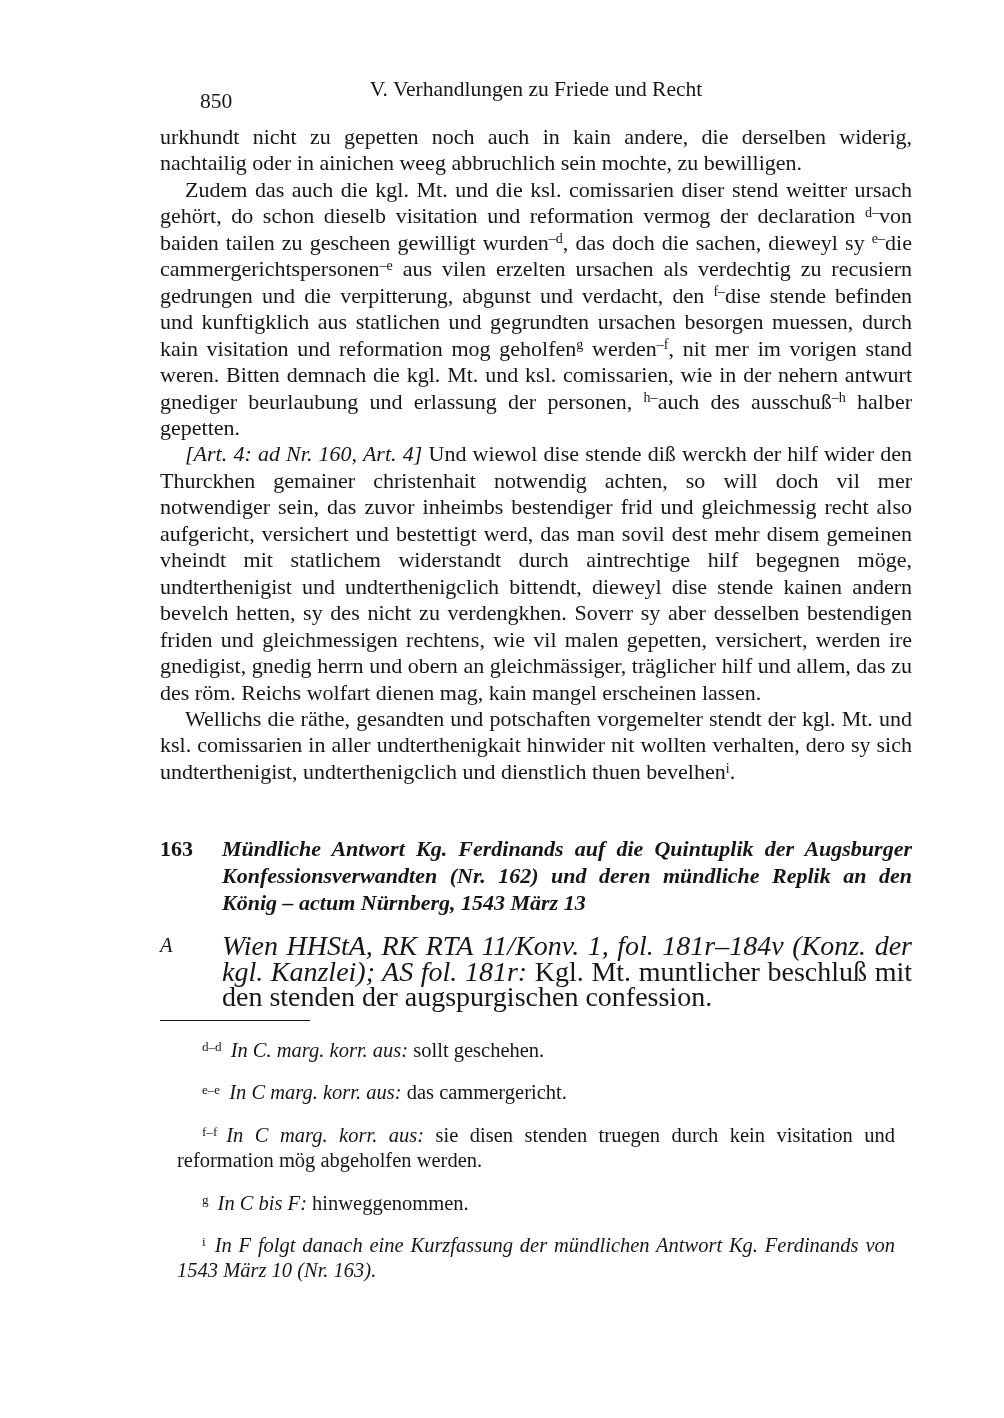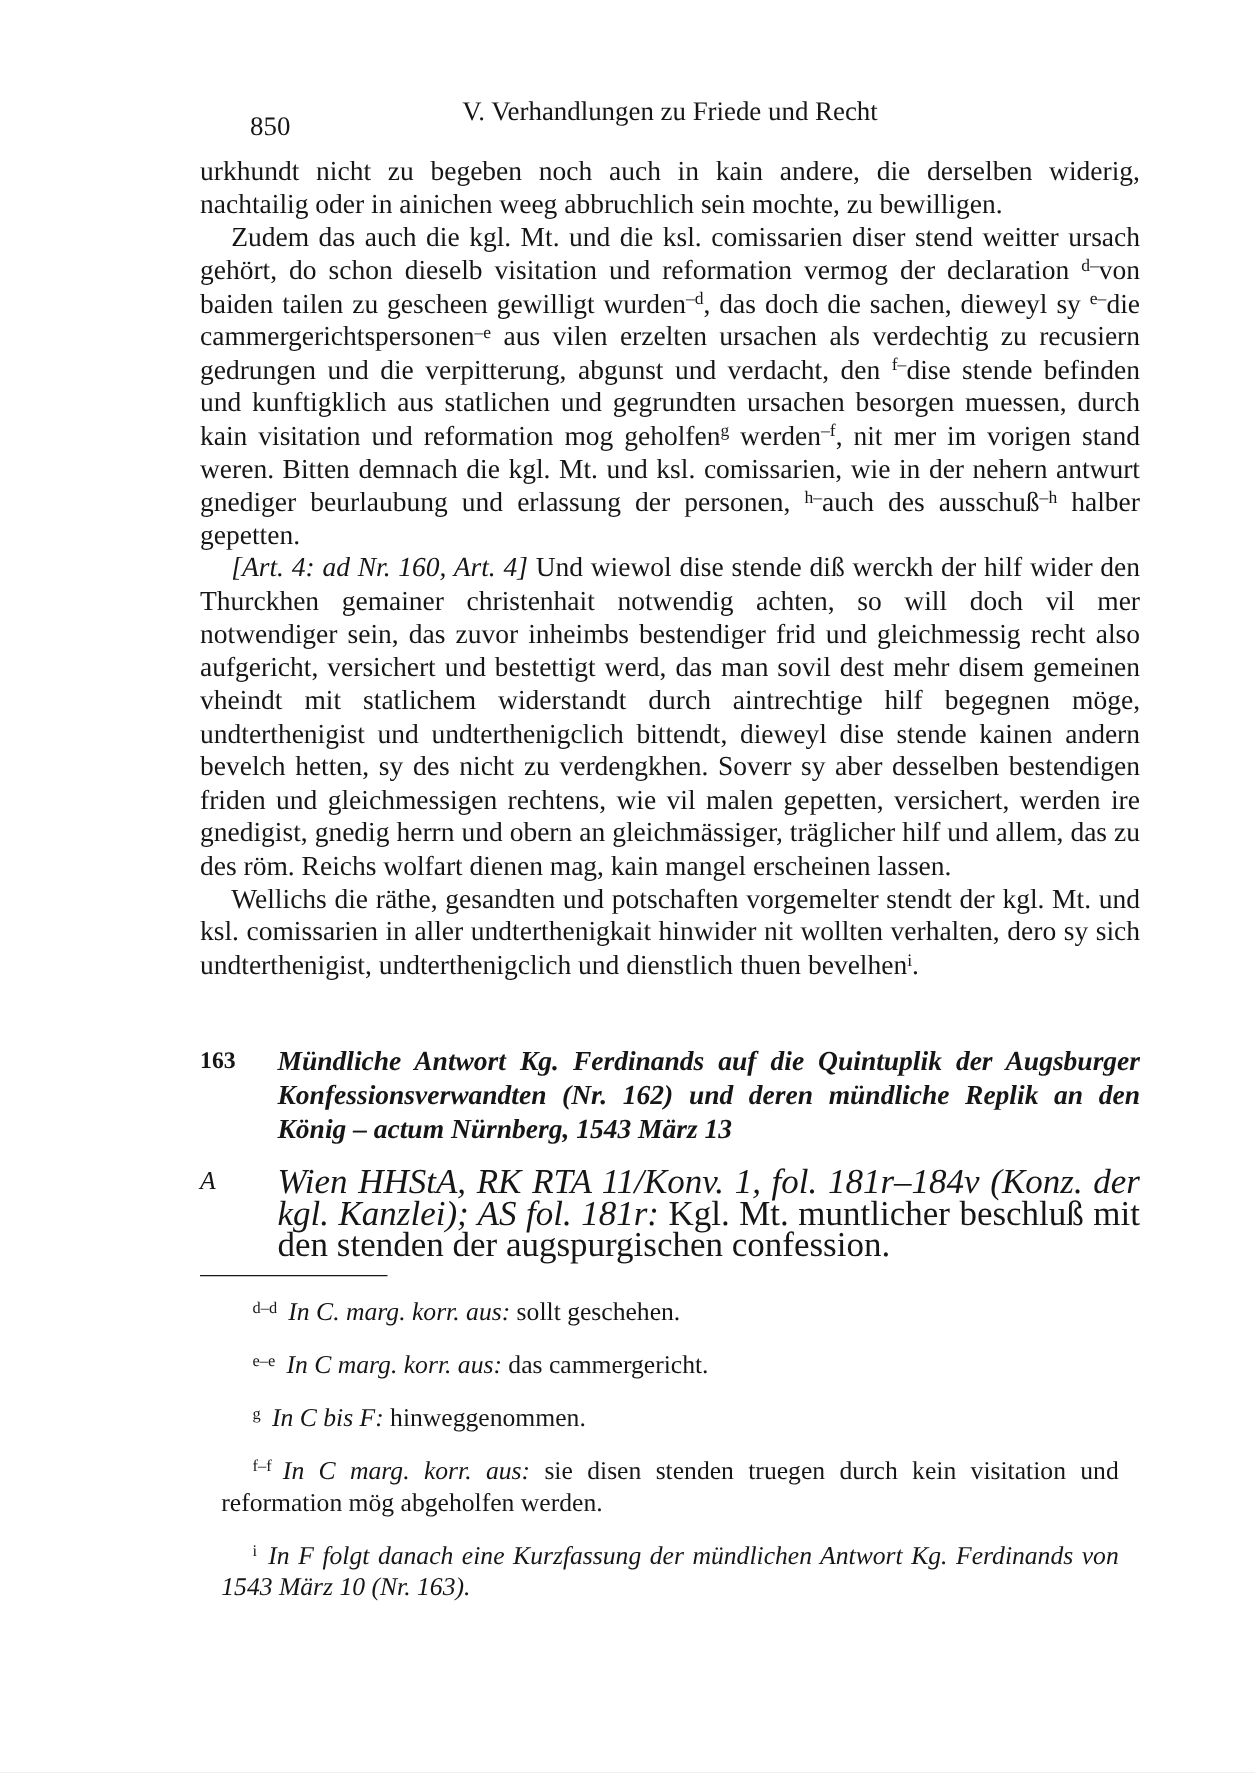--- a/index.html
+++ b/index.html
@@ -49,21 +49,21 @@
   }
   .body-par.no-indent { text-indent: 0; }
   
   .doc-heading {
     margin-top: 50px;
     display: grid;
     grid-template-columns: 62px 1fr;
   }
   .doc-number {
     font-weight: bold;
-    font-size: 19px;
+    font-size: 22px;
     line-height: 27px;
   }
   .doc-title {
     margin: 0;
     font-weight: bold;
     font-style: italic;
     font-size: 22px;
     line-height: 27px;
     text-align: justify;
   }
@@ -118,40 +118,40 @@
 
 <div class="page">
 
   <header class="page-header">
     <span class="page-number">850</span>
     <span class="running-title">V. Verhandlungen zu Friede und Recht</span>
   </header>
 
   <main class="body-text">
 
-    <p class="body-par no-indent">urkhundt nicht zu begeben noch auch in kain andere, die derselben widerig, nachtailig oder in ainichen weeg abbruchlich sein mochte, zu bewilligen.</p>
+    <p class="body-par no-indent">urkhundt nicht zu gepetten noch auch in kain andere, die derselben widerig, nachtailig oder in ainichen weeg abbruchlich sein mochte, zu bewilligen.</p>
     <p class="body-par">Zudem das auch die kgl. Mt. und die ksl. comissarien diser stend weitter ursach gehört, do schon dieselb visitation und reformation vermog der declaration <span class="seg-sup">d–</span>von baiden tailen zu gescheen gewilligt wurden<span class="seg-sup">–d</span>, das doch die sachen, dieweyl sy <span class="seg-sup">e–</span>die cammergerichtspersonen<span class="seg-sup">–e</span> aus vilen erzelten ursachen als verdechtig zu recusiern gedrungen und die verpitterung, abgunst und verdacht, den <span class="seg-sup">f–</span>dise stende befinden und kunftigklich aus statlichen und gegrundten ursachen besorgen muessen, durch kain visitation und reformation mog geholfen<span class="seg-sup">g</span> werden<span class="seg-sup">–f</span>, nit mer im vorigen stand weren. Bitten demnach die kgl. Mt. und ksl. comissarien, wie in der nehern antwurt gnediger beurlaubung und erlassung der personen, <span class="seg-sup">h–</span>auch des ausschuß<span class="seg-sup">–h</span> halber gepetten.</p>
     <p class="body-par"><span class="seg-i">[Art. 4: ad Nr. 160, Art. 4]</span> Und wiewol dise stende diß werckh der hilf wider den Thurckhen gemainer christenhait notwendig achten, so will doch vil mer notwendiger sein, das zuvor inheimbs bestendiger frid und gleichmessig recht also aufgericht, versichert und bestettigt werd, das man sovil dest mehr disem gemeinen vheindt mit statlichem widerstandt durch aintrechtige hilf begegnen möge, undterthenigist und undterthenigclich bittendt, dieweyl dise stende kainen andern bevelch hetten, sy des nicht zu verdengkhen. Soverr sy aber desselben bestendigen friden und gleichmessigen rechtens, wie vil malen gepetten, versichert, werden ire gnedigist, gnedig herrn und obern an gleichmässiger, träglicher hilf und allem, das zu des röm. Reichs wolfart dienen mag, kain mangel erscheinen lassen.</p>
     <p class="body-par">Wellichs die räthe, gesandten und potschaften vorgemelter stendt der kgl. Mt. und ksl. comissarien in aller undterthenigkait hinwider nit wollten verhalten, dero sy sich undterthenigist, undterthenigclich und dienstlich thuen bevelhen<span class="seg-sup">i</span>.</p>
 
     <section class="doc-heading">
       <div class="doc-number">163</div>
       <h2 class="doc-title">Mündliche Antwort Kg. Ferdinands auf die Quintuplik der Augsburger Konfessionsverwandten (Nr. 162) und deren mündliche Replik an den König – actum Nürnberg, 1543 März 13</h2>
     </section>
 
     <section class="source-entry">
       <div class="source-siglum">A</div>
       <p class="source-text"><span class="seg-i">Wien HHStA, RK RTA 11/Konv. 1, fol. 181r–184v (Konz. der kgl. Kanzlei); AS fol. 181r:</span> Kgl. Mt. muntlicher beschluß mit den stenden der augspurgischen confession.</p>
     </section>
 
     <div class="footnote-rule"></div>
 
     <section class="footnotes-section">
       <p class="footnote"><span class="seg-sup">d–d</span><span class="seg-i">In C. marg. korr. aus:</span> sollt geschehen.</p>
       <p class="footnote"><span class="seg-sup">e–e</span><span class="seg-i">In C marg. korr. aus:</span> das cammergericht.</p>
+      <p class="footnote"><span class="seg-sup">f–f</span><span class="seg-i">In C marg. korr. aus:</span> sie disen stenden truegen durch kein visitation und reformation mög abgeholfen werden.</p>
       <p class="footnote"><span class="seg-sup">g</span><span class="seg-i">In C bis F:</span> hinweggenommen.</p>
-      <p class="footnote"><span class="seg-sup">f–f</span><span class="seg-i">In C marg. korr. aus:</span> sie disen stenden truegen durch kein visitation und reformation mög abgeholfen werden.</p>
       <p class="footnote"><span class="seg-sup">i</span><span class="seg-i">In F folgt danach eine Kurzfassung der mündlichen Antwort Kg. Ferdinands von 1543 März 10 (Nr. 163).</span></p>
     </section>
 
   </main>
 
 </div>
 
 </body></html>

